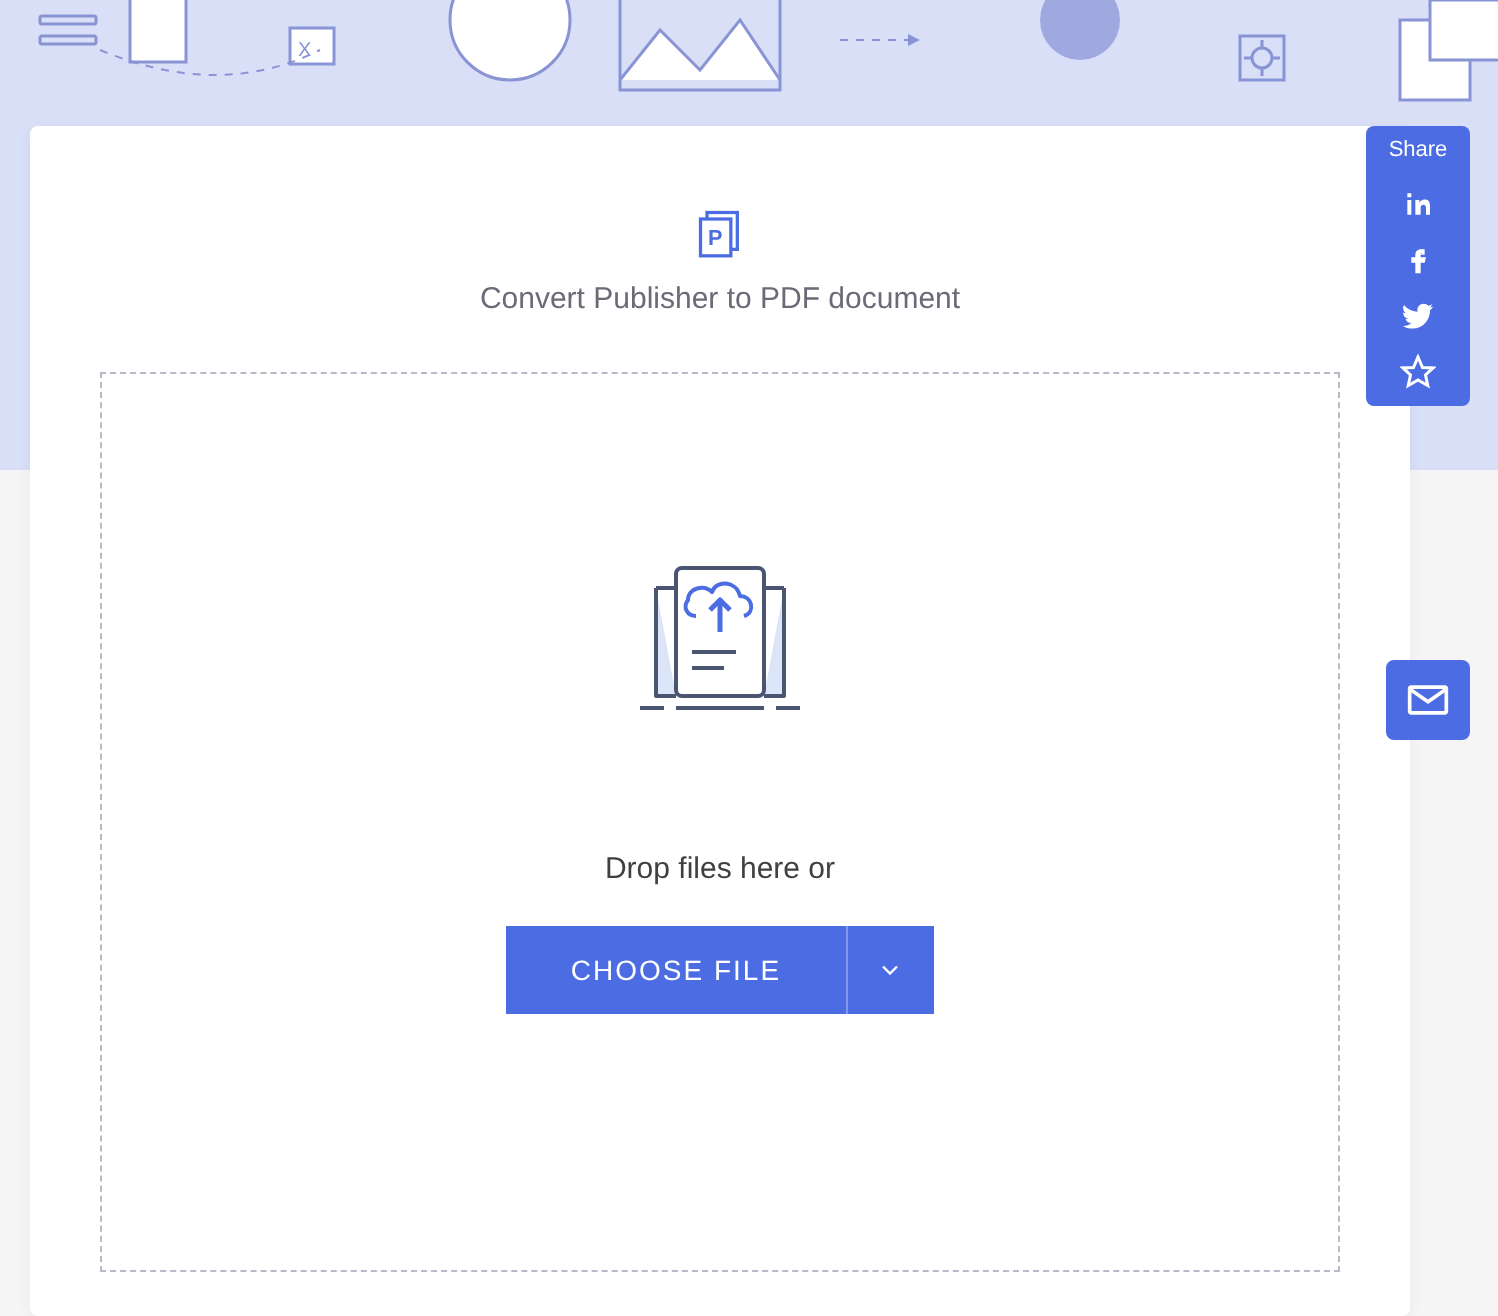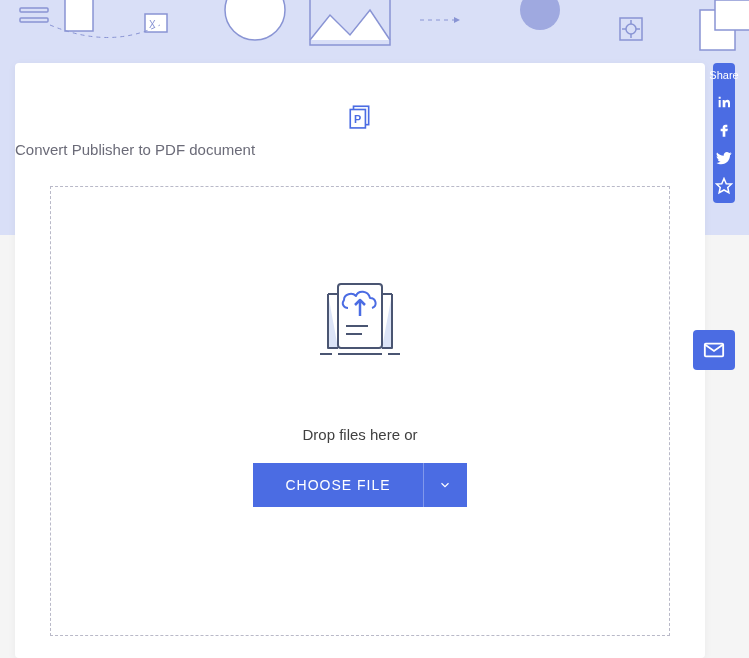--- a/index.html
+++ b/index.html
@@ -44,21 +44,21 @@
       height: 26px;
       color: #4b6ce3;
     }
     .page-title {
       font-size: 32px;
       font-weight: 600;
       color: #5a5a68;
       letter-spacing: 0.5px;
     }
     .subtitle {
-      text-align: left;
+      text-align: center;
       color: #6b6b78;
       font-size: 15px;
       margin-bottom: 28px;
     }
     .dropzone {
       margin: 0 35px;
       border: 1px dashed #b9b9c8;
       min-height: 450px;
       display: flex;
       flex-direction: column;
@@ -97,21 +97,21 @@
       width: 44px;
       display: flex;
       align-items: center;
       justify-content: center;
       cursor: pointer;
     }
     .share-panel {
       position: absolute;
       top: 63px;
       right: 14px;
-      width: 22px;
+      width: 52px;
       background: #4b6ce3;
       border-radius: 4px;
       display: flex;
       flex-direction: column;
       align-items: center;
       padding: 4px 0 8px;
       gap: 10px;
     }
     .share-label {
       color: #fff;

